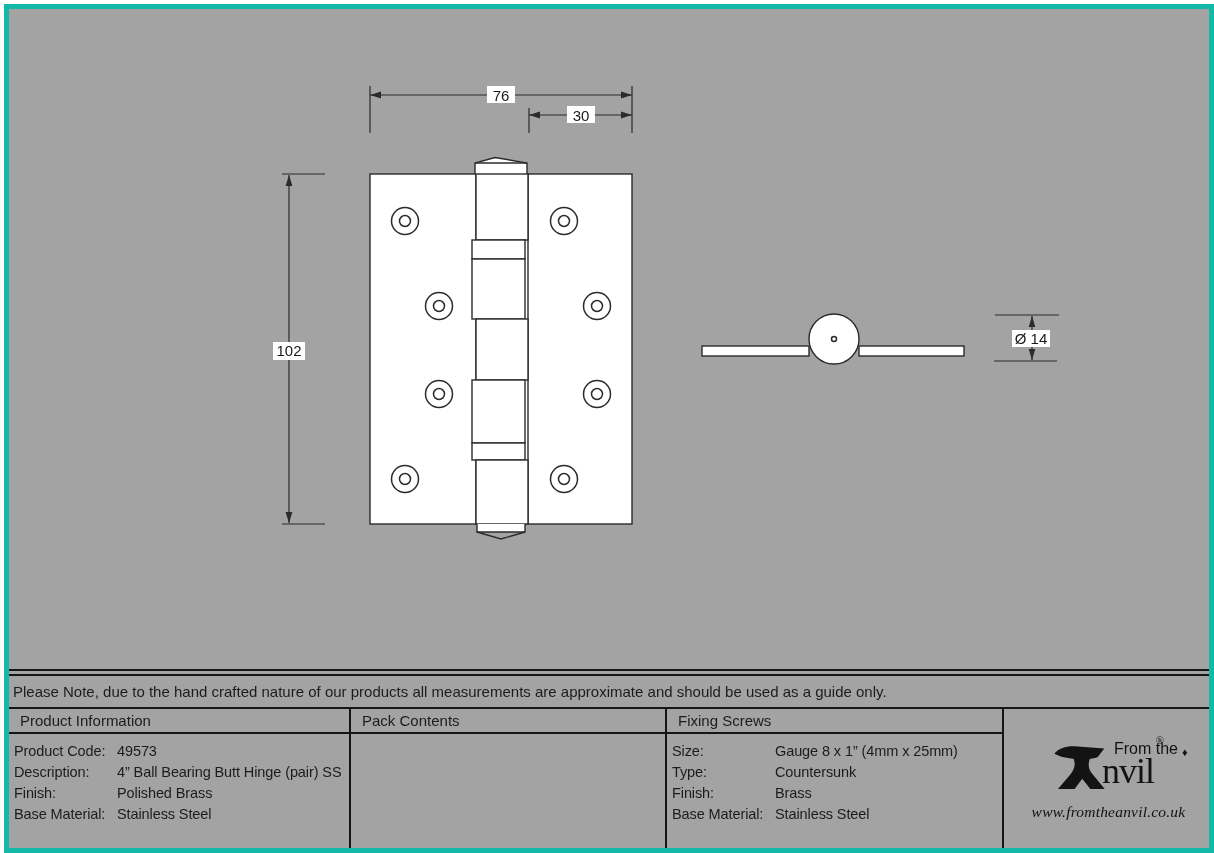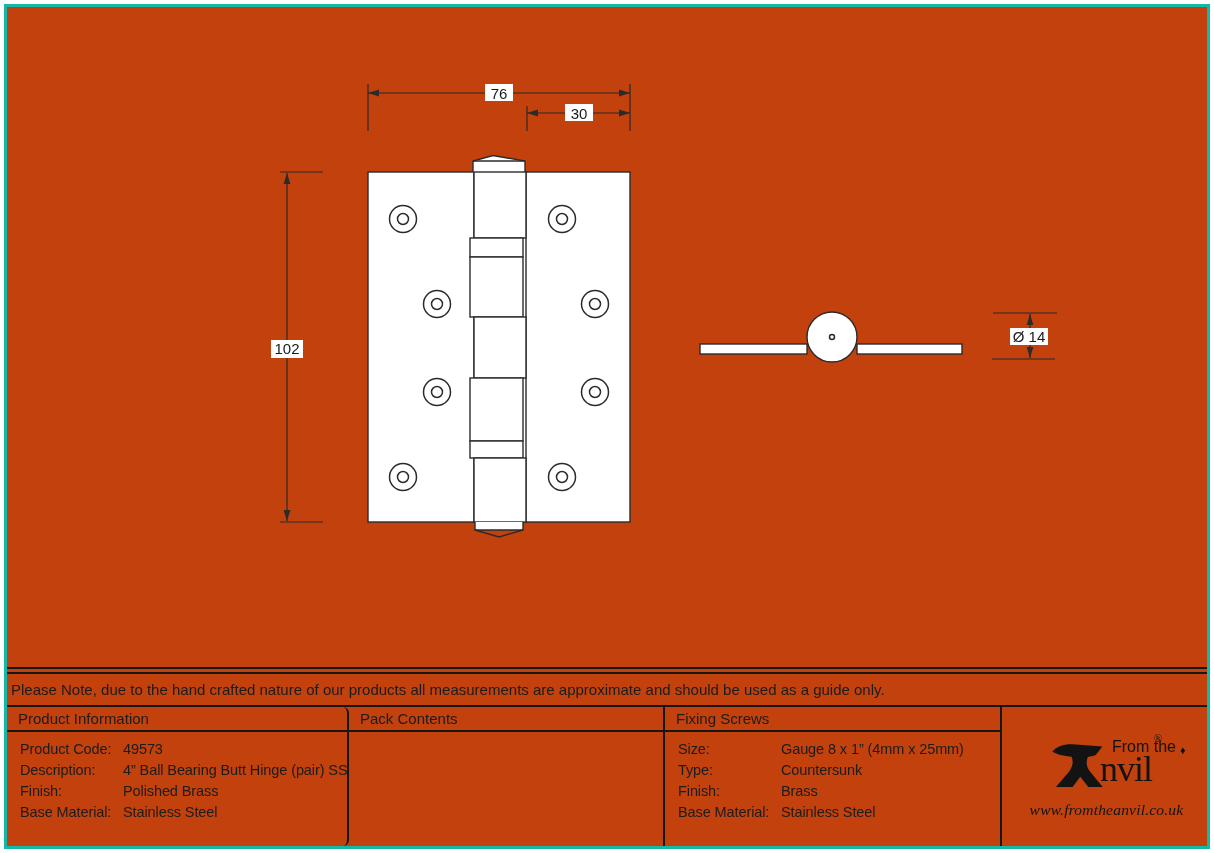--- a/index.html
+++ b/index.html
@@ -3,41 +3,41 @@
 <meta charset="utf-8">
 <style>
   html,body{margin:0;padding:0;}
   body{
     width:1214px;height:853px;position:relative;background:#ffffff;
     font-family:"Liberation Sans", sans-serif;color:#1c1c1c;overflow:hidden;
     -webkit-font-smoothing:antialiased;
   }
   .sheet-frame{
     position:absolute;left:4px;top:4px;width:1200px;height:839px;
-    border:3px solid #14b8a6;display:flex;flex-direction:column;background:#c2410c;
+    border:5px solid #14b8a6;display:flex;flex-direction:column;background:#a3a3a3;
   }
   .drawing-area{
     height:660px;border-bottom:2px solid #161616;position:relative;flex:none;
   }
   .drawing-area svg{position:absolute;left:0;top:0;}
   .note-row{
     margin-top:3px;border-top:2px solid #161616;border-bottom:2px solid #161616;
     height:31px;flex:none;display:flex;align-items:center;padding:0 4px;
     font-size:15px;
   }
   .info-table{flex:1;display:flex;min-height:0;}
   .cell{border-right:2px solid #161616;display:flex;flex-direction:column;flex:none;overflow:hidden;}
-  .cell-pi{width:340px;border-radius:6px;}
+  .cell-pi{width:340px;}
   .cell-pc{width:314px;}
   .cell-fs{width:335px;}
   .cell-header{
     height:23px;flex:none;border-bottom:2px solid #161616;display:flex;
     align-items:center;padding-left:11px;font-size:15px;white-space:nowrap;
   }
-  .cell-body{padding:7px 0 0 13px;font-size:14.5px;line-height:21px;letter-spacing:-0.1px;}
+  .cell-body{padding:7px 0 0 5px;font-size:14.5px;line-height:21px;letter-spacing:-0.1px;}
   .spec-row{display:flex;white-space:nowrap;}
   .spec-label{width:103px;flex:none;}
   .spec-value{white-space:nowrap;}
   .pack-line{white-space:nowrap;}
   .logo-cell{flex:1;display:flex;align-items:center;justify-content:center;padding-left:4px;}
   .logo-block{display:flex;flex-direction:column;align-items:center;}
   .logo-main{position:relative;display:flex;align-items:flex-end;height:56px;padding-right:10px;}
   .anvil-a{width:54px;height:47px;flex:none;margin-bottom:1px;}
   .logo-nvil{
     font-family:"Liberation Serif", serif;font-size:36px;line-height:42px;

